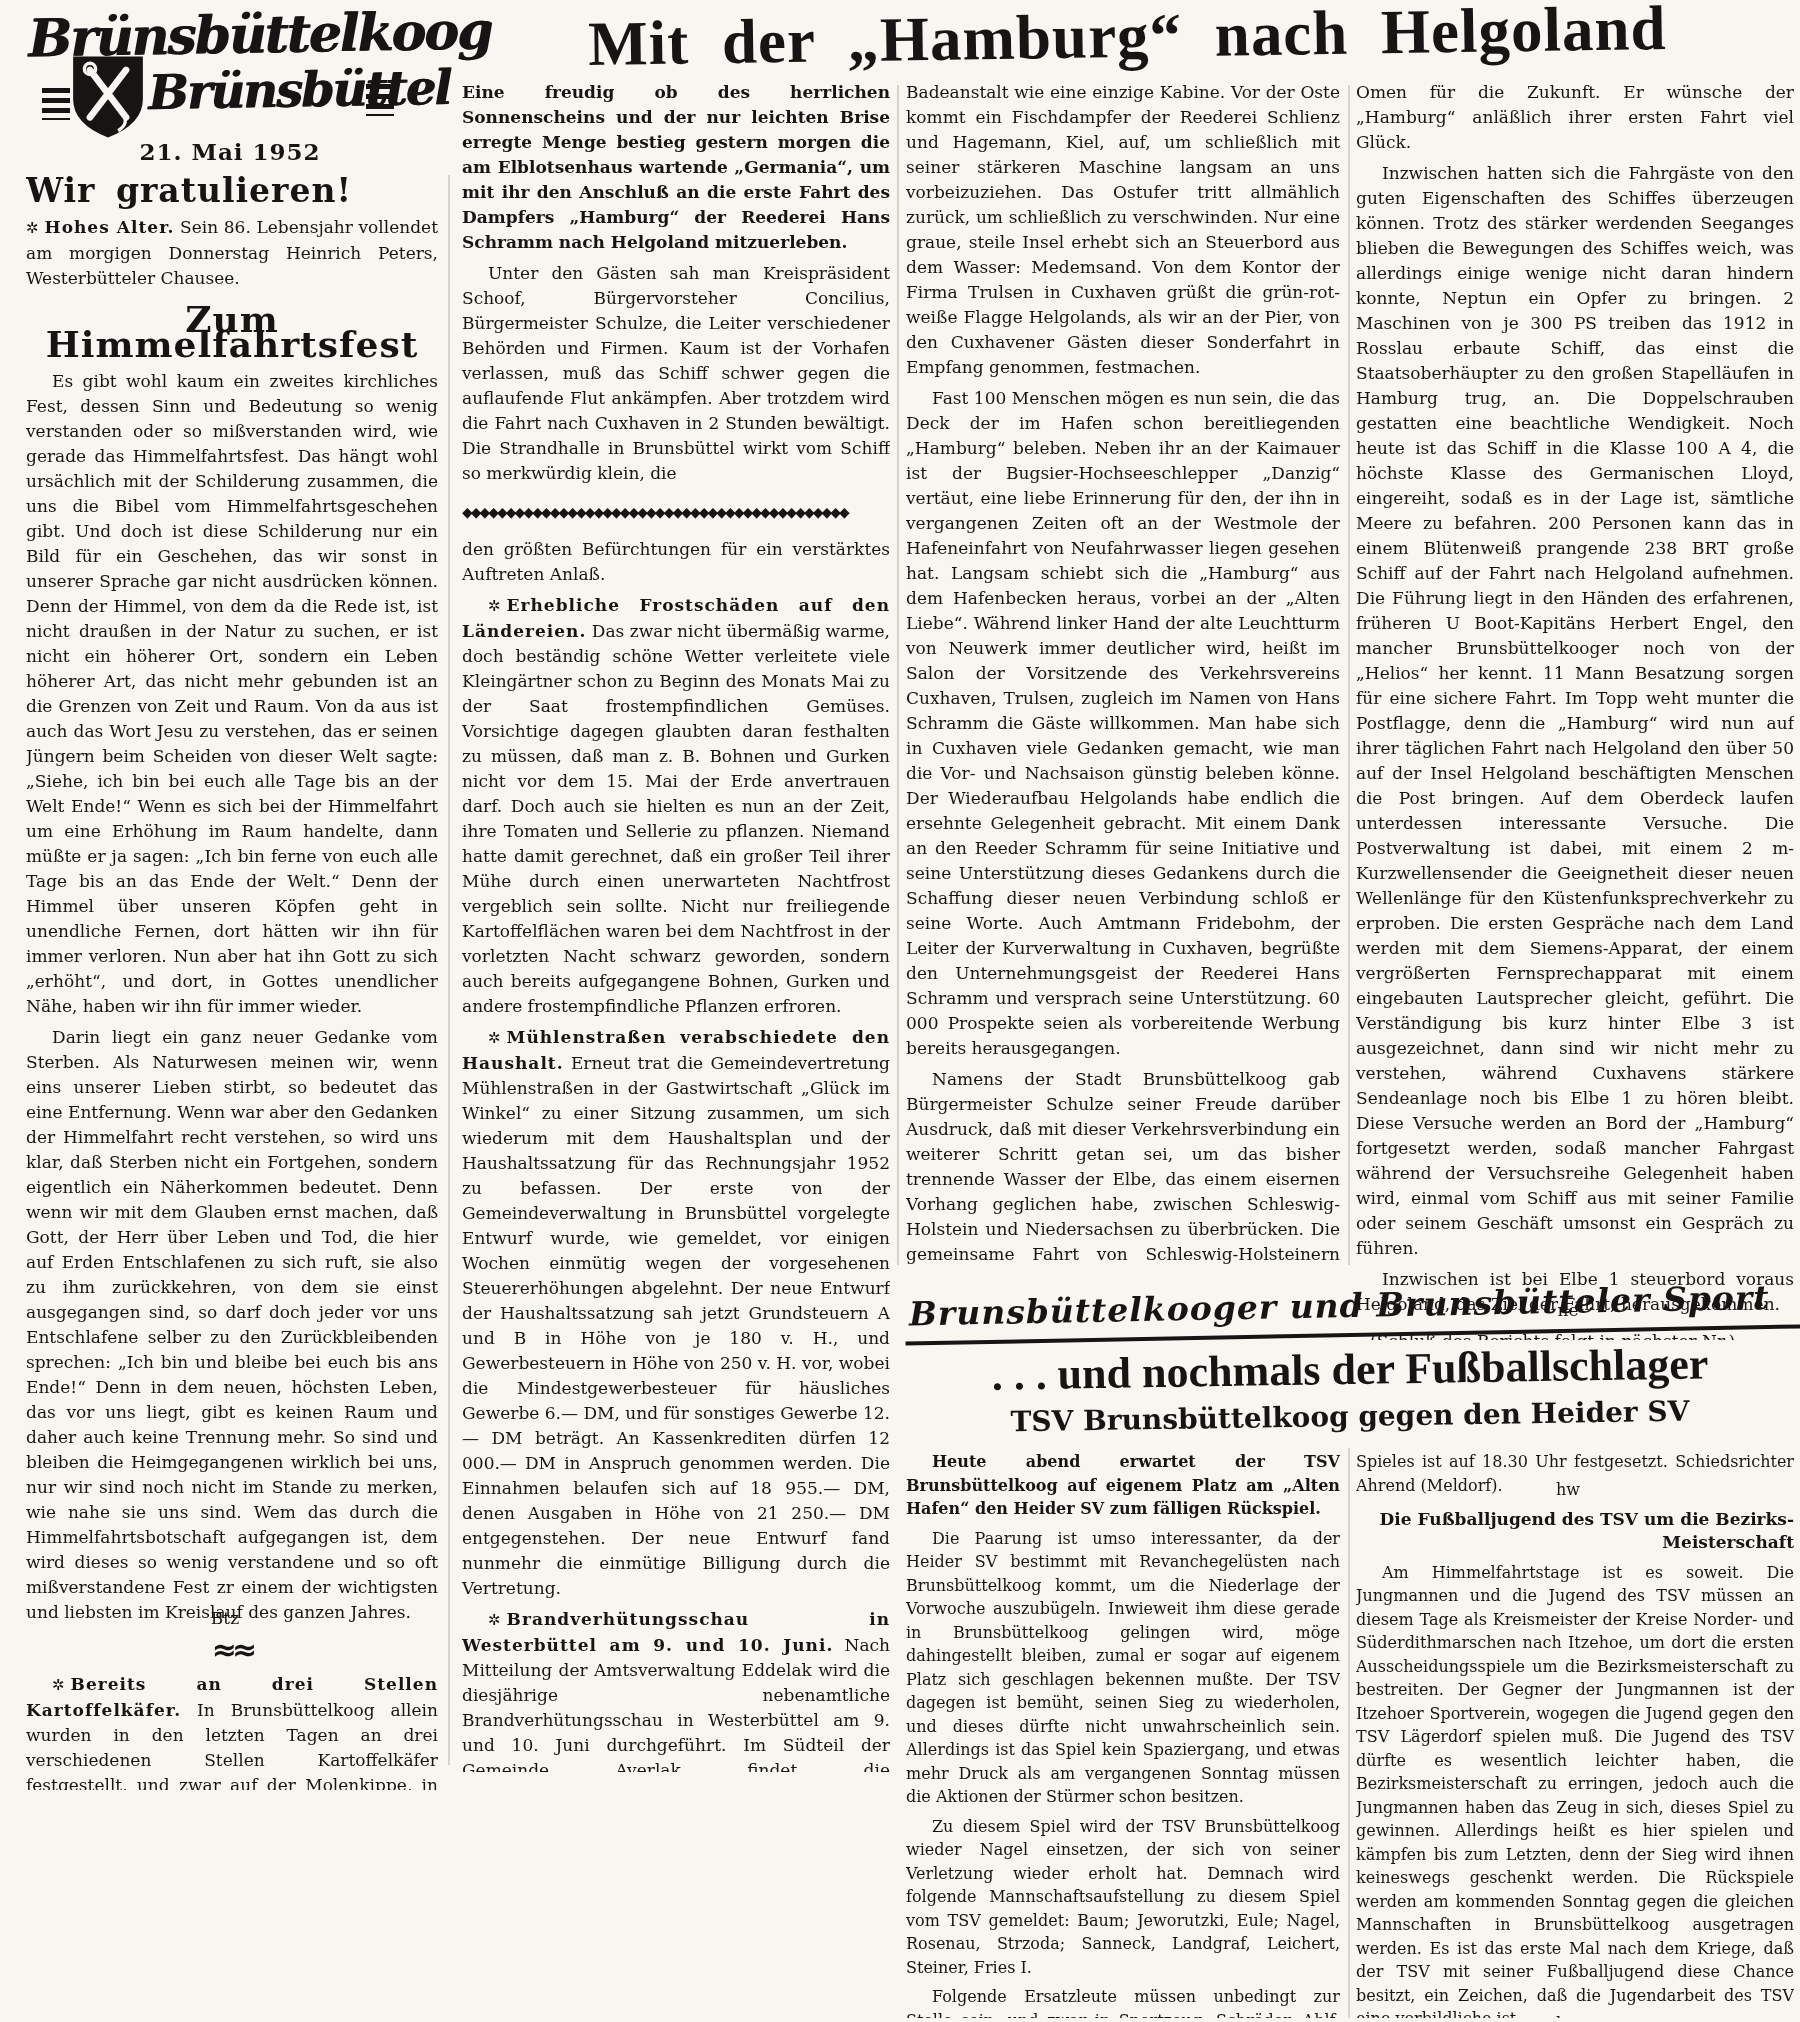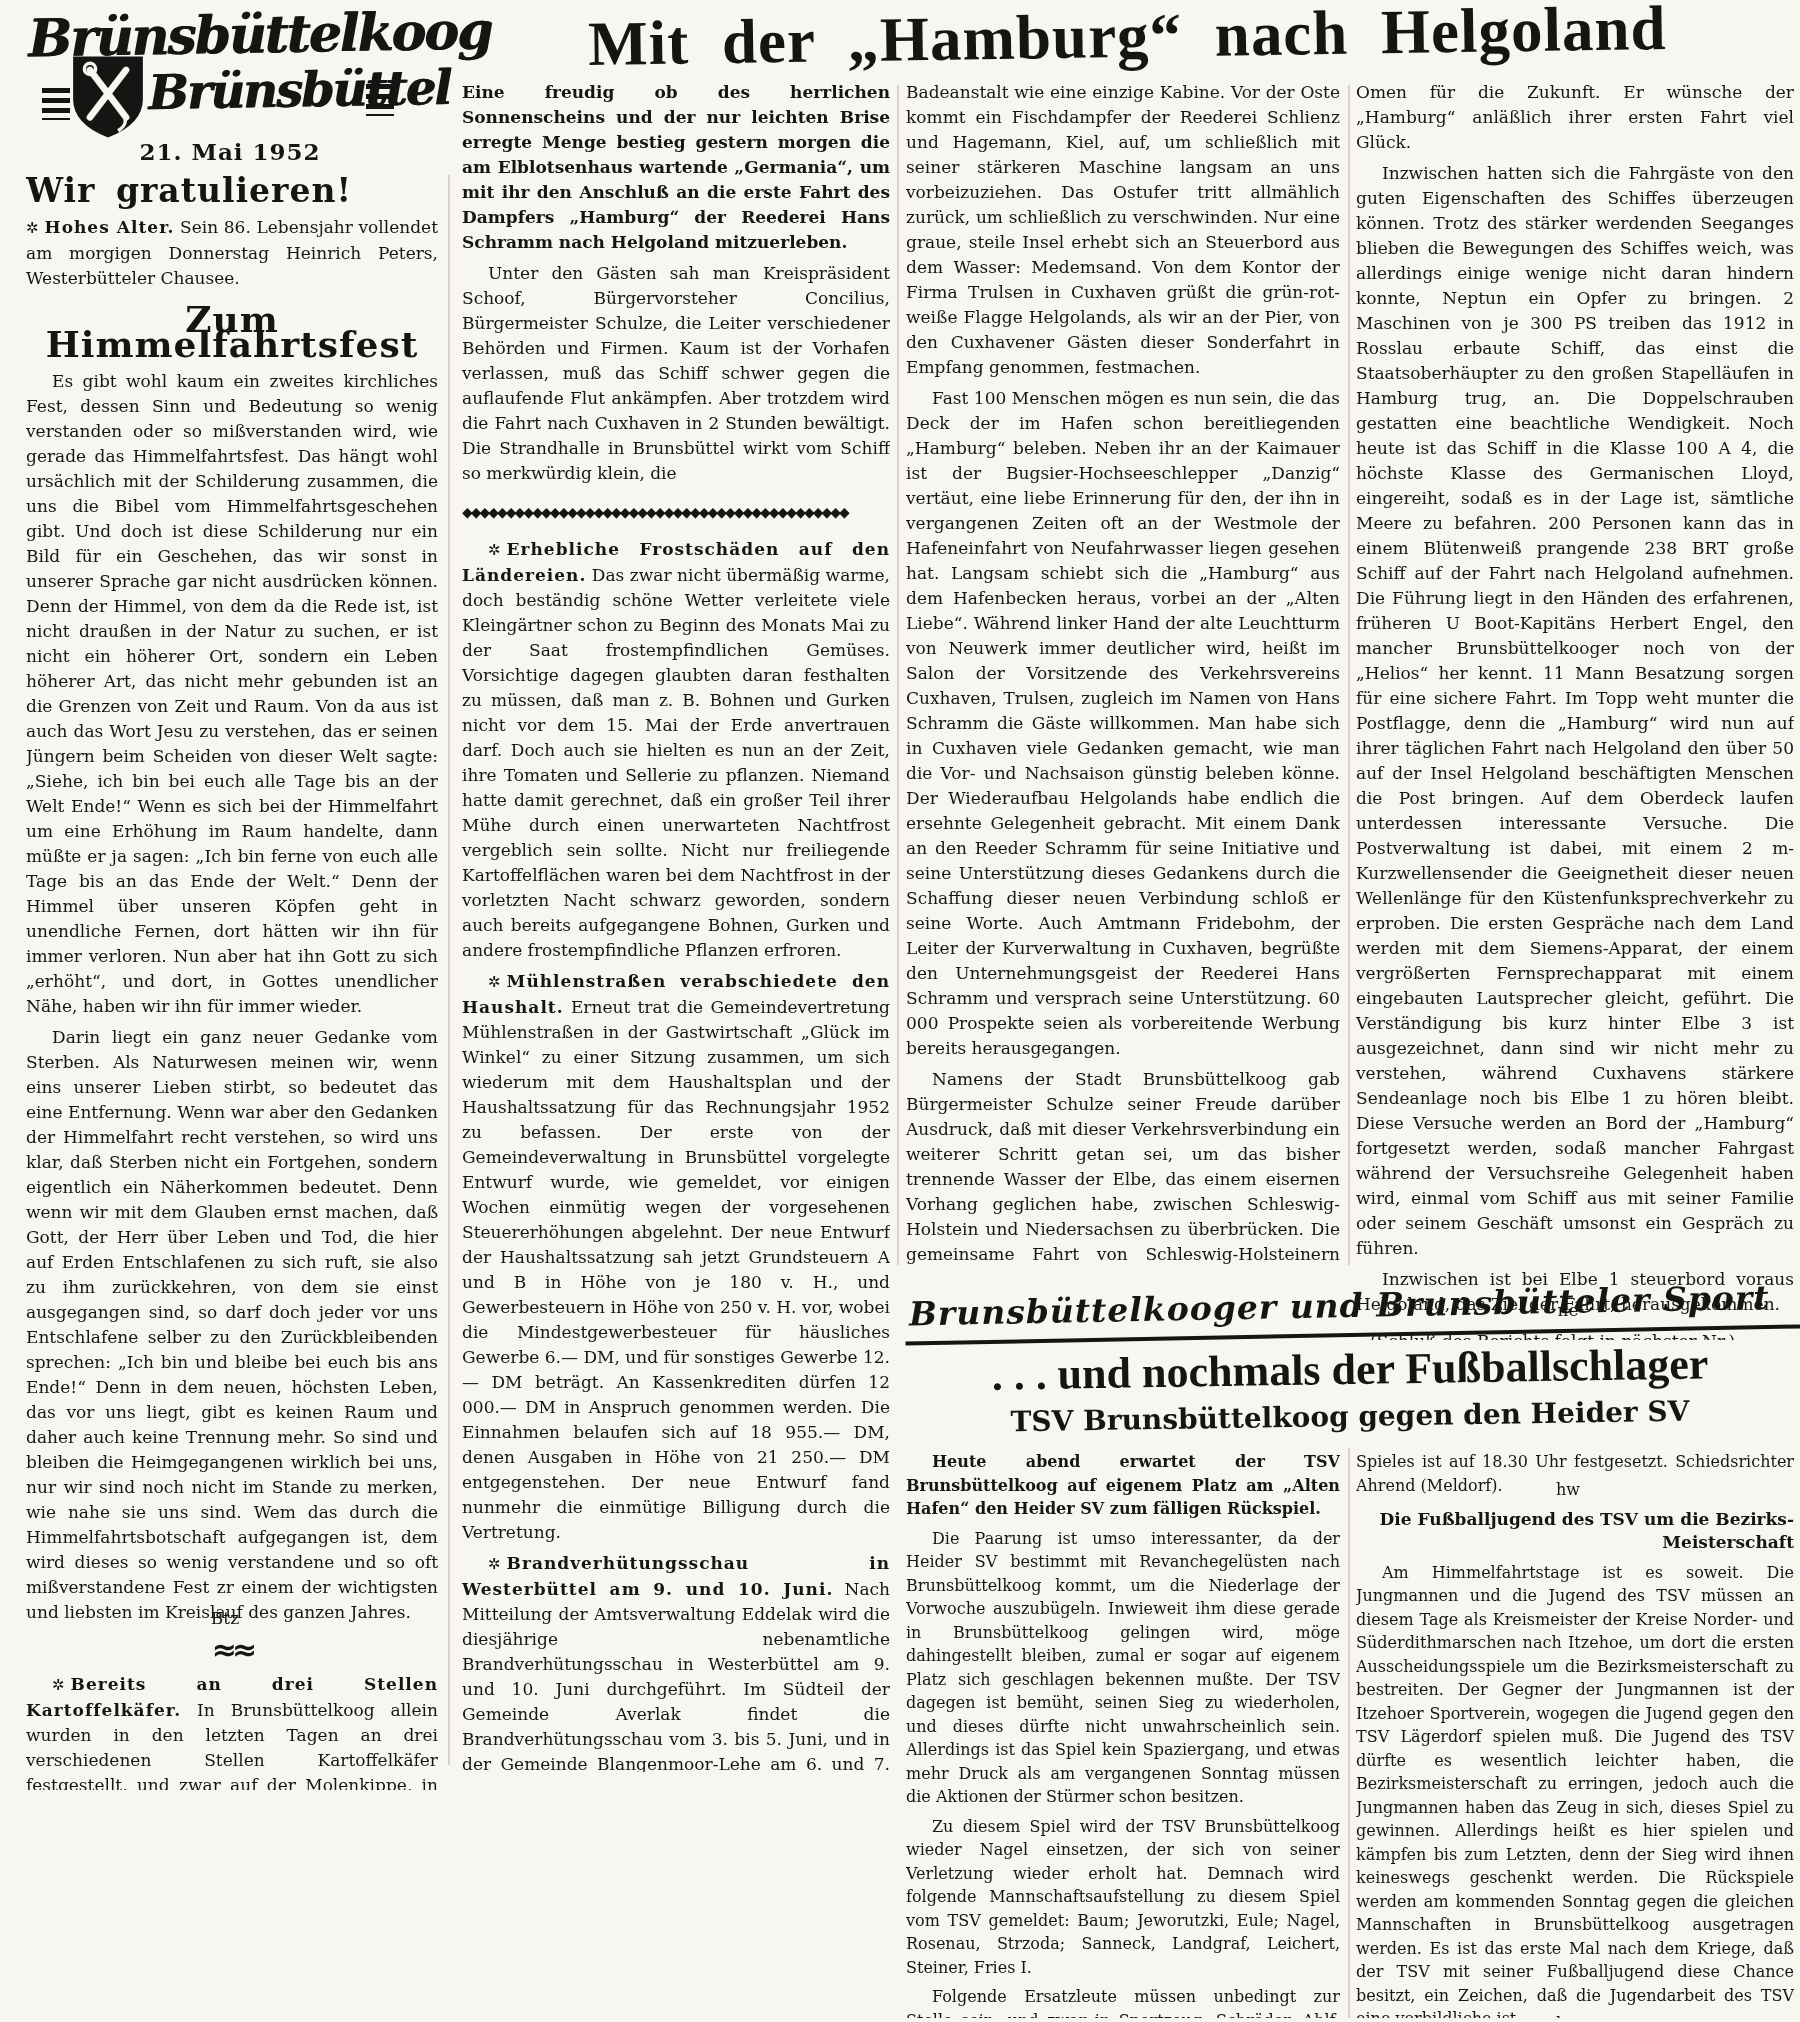--- a/index.html
+++ b/index.html
@@ -92,20 +92,21 @@
     <div class="wave">≈≈</div>
     <p class="indent"><span class="star">✲</span><b class="runin">Bereits an drei Stellen Kartoffelkäfer.</b> <span>In Brunsbüttelkoog allein wurden in den letzten Tagen an drei verschiedenen Stellen Kartoffelkäfer festgestellt, und zwar auf der Molenkippe, in einem Kleingarten an der Koogstraße und am Alten Hafen. Darüber hinaus wird das erste Auftreten von Kartoffelkäfern in Groden und im Ortsteil Friedrichshof der Gemeinde Dingen bekannt. Dieses übermäßig frühe Auftreten der Kartoffelkäfer gibt für die nächsten Monate zu</span></p>
   </div>
 
   <div class="main-headline">Mit der „Hamburg“ nach Helgoland</div>
 
   <div class="col" style="left:462px;top:80px;width:428px;height:1692px;">
     <p class="lead">Eine freudig ob des herrlichen Sonnenscheins und der nur leichten Brise erregte Menge bestieg gestern morgen die am Elblotsenhaus wartende „Germania“, um mit ihr den Anschluß an die erste Fahrt des Dampfers „Hamburg“ der Reederei Hans Schramm nach Helgoland mitzuerleben.</p>
     <p class="indent">Unter den Gästen sah man Kreispräsident Schoof, Bürgervorsteher Concilius, Bürgermeister Schulze, die Leiter verschiedener Behörden und Firmen. Kaum ist der Vorhafen verlassen, muß das Schiff schwer gegen die auflaufende Flut ankämpfen. Aber trotzdem wird die Fahrt nach Cuxhaven in 2 Stunden bewältigt. Die Strandhalle in Brunsbüttel wirkt vom Schiff so merkwürdig klein, die</p>
     <div class="diamond-row">◆◆◆◆◆◆◆◆◆◆◆◆◆◆◆◆◆◆◆◆◆◆◆◆◆◆◆◆◆◆◆◆◆◆◆◆◆◆◆◆◆◆◆◆</div>
+    <p>den größten Befürchtungen für ein verstärktes Auftreten Anlaß.</p>
     <p class="indent"><span class="star">✲</span><b class="runin">Erhebliche Frostschäden auf den Ländereien.</b> <span>Das zwar nicht übermäßig warme, doch beständig schöne Wetter verleitete viele Kleingärtner schon zu Beginn des Monats Mai zu der Saat frostempfindlichen Gemüses. Vorsichtige dagegen glaubten daran festhalten zu müssen, daß man z. B. Bohnen und Gurken nicht vor dem 15. Mai der Erde anvertrauen darf. Doch auch sie hielten es nun an der Zeit, ihre Tomaten und Sellerie zu pflanzen. Niemand hatte damit gerechnet, daß ein großer Teil ihrer Mühe durch einen unerwarteten Nachtfrost vergeblich sein sollte. Nicht nur freiliegende Kartoffelflächen waren bei dem Nachtfrost in der vorletzten Nacht schwarz geworden, sondern auch bereits aufgegangene Bohnen, Gurken und andere frostempfindliche Pflanzen erfroren.</span></p>
     <p class="indent"><span class="star">✲</span><b class="runin">Mühlenstraßen verabschiedete den Haushalt.</b> <span>Erneut trat die Gemeindevertretung Mühlenstraßen in der Gastwirtschaft „Glück im Winkel“ zu einer Sitzung zusammen, um sich wiederum mit dem Haushaltsplan und der Haushaltssatzung für das Rechnungsjahr 1952 zu befassen. Der erste von der Gemeindeverwaltung in Brunsbüttel vorgelegte Entwurf wurde, wie gemeldet, vor einigen Wochen einmütig wegen der vorgesehenen Steuererhöhungen abgelehnt. Der neue Entwurf der Haushaltssatzung sah jetzt Grundsteuern A und B in Höhe von je 180 v. H., und Gewerbesteuern in Höhe von 250 v. H. vor, wobei die Mindestgewerbesteuer für häusliches Gewerbe 6.— DM, und für sonstiges Gewerbe 12.— DM beträgt. An Kassenkrediten dürfen 12 000.— DM in Anspruch genommen werden. Die Einnahmen belaufen sich auf 18 955.— DM, denen Ausgaben in Höhe von 21 250.— DM entgegenstehen. Der neue Entwurf fand nunmehr die einmütige Billigung durch die Vertretung.</span></p>
     <p class="indent"><span class="star">✲</span><b class="runin">Brandverhütungsschau in Westerbüttel am 9. und 10. Juni.</b> <span>Nach Mitteilung der Amtsverwaltung Eddelak wird die diesjährige nebenamtliche Brandverhütungsschau in Westerbüttel am 9. und 10. Juni durchgeführt. Im Südteil der Gemeinde Averlak findet die Brandverhütungsschau vom 3. bis 5. Juni, und in der Gemeinde Blangenmoor-Lehe am 6. und 7. Juni, statt. Alle in Frage kommenden Eigentümer, Besitzer und Betriebsleiter werden hierauf besonders hingewiesen und gebeten, eventuell vorhandene Mängel schon vorher abzustellen bezw. abstellen zu lassen.</span></p>
   </div>
 
   <div class="col" style="left:906px;top:80px;width:434px;height:1185px;">
     <p>Badeanstalt wie eine einzige Kabine. Vor der Oste kommt ein Fischdampfer der Reederei Schlienz und Hagemann, Kiel, auf, um schließlich mit seiner stärkeren Maschine langsam an uns vorbeizuziehen. Das Ostufer tritt allmählich zurück, um schließlich zu verschwinden. Nur eine graue, steile Insel erhebt sich an Steuerbord aus dem Wasser: Medemsand. Von dem Kontor der Firma Trulsen in Cuxhaven grüßt die grün-rot-weiße Flagge Helgolands, als wir an der Pier, von den Cuxhavener Gästen dieser Sonderfahrt in Empfang genommen, festmachen.</p>
     <p class="indent">Fast 100 Menschen mögen es nun sein, die das Deck der im Hafen schon bereitliegenden „Hamburg“ beleben. Neben ihr an der Kaimauer ist der Bugsier-Hochseeschlepper „Danzig“ vertäut, eine liebe Erinnerung für den, der ihn in vergangenen Zeiten oft an der Westmole der Hafeneinfahrt von Neufahrwasser liegen gesehen hat. Langsam schiebt sich die „Hamburg“ aus dem Hafenbecken heraus, vorbei an der „Alten Liebe“. Während linker Hand der alte Leuchtturm von Neuwerk immer deutlicher wird, heißt im Salon der Vorsitzende des Verkehrsvereins Cuxhaven, Trulsen, zugleich im Namen von Hans Schramm die Gäste willkommen. Man habe sich in Cuxhaven viele Gedanken gemacht, wie man die Vor- und Nachsaison günstig beleben könne. Der Wiederaufbau Helgolands habe endlich die ersehnte Gelegenheit gebracht. Mit einem Dank an den Reeder Schramm für seine Initiative und seine Unterstützung dieses Gedankens durch die Schaffung dieser neuen Verbindung schloß er seine Worte. Auch Amtmann Fridebohm, der Leiter der Kurverwaltung in Cuxhaven, begrüßte den Unternehmungsgeist der Reederei Hans Schramm und versprach seine Unterstützung. 60 000 Prospekte seien als vorbereitende Werbung bereits herausgegangen.</p>
     <p class="indent">Namens der Stadt Brunsbüttelkoog gab Bürgermeister Schulze seiner Freude darüber Ausdruck, daß mit dieser Verkehrsverbindung ein weiterer Schritt getan sei, um das bisher trennende Wasser der Elbe, das einem eisernen Vorhang geglichen habe, zwischen Schleswig-Holstein und Niedersachsen zu überbrücken. Die gemeinsame Fahrt von Schleswig-Holsteinern und Niedersachsen auf der „Hamburg“ sei ein gutes</p>
   </div>

